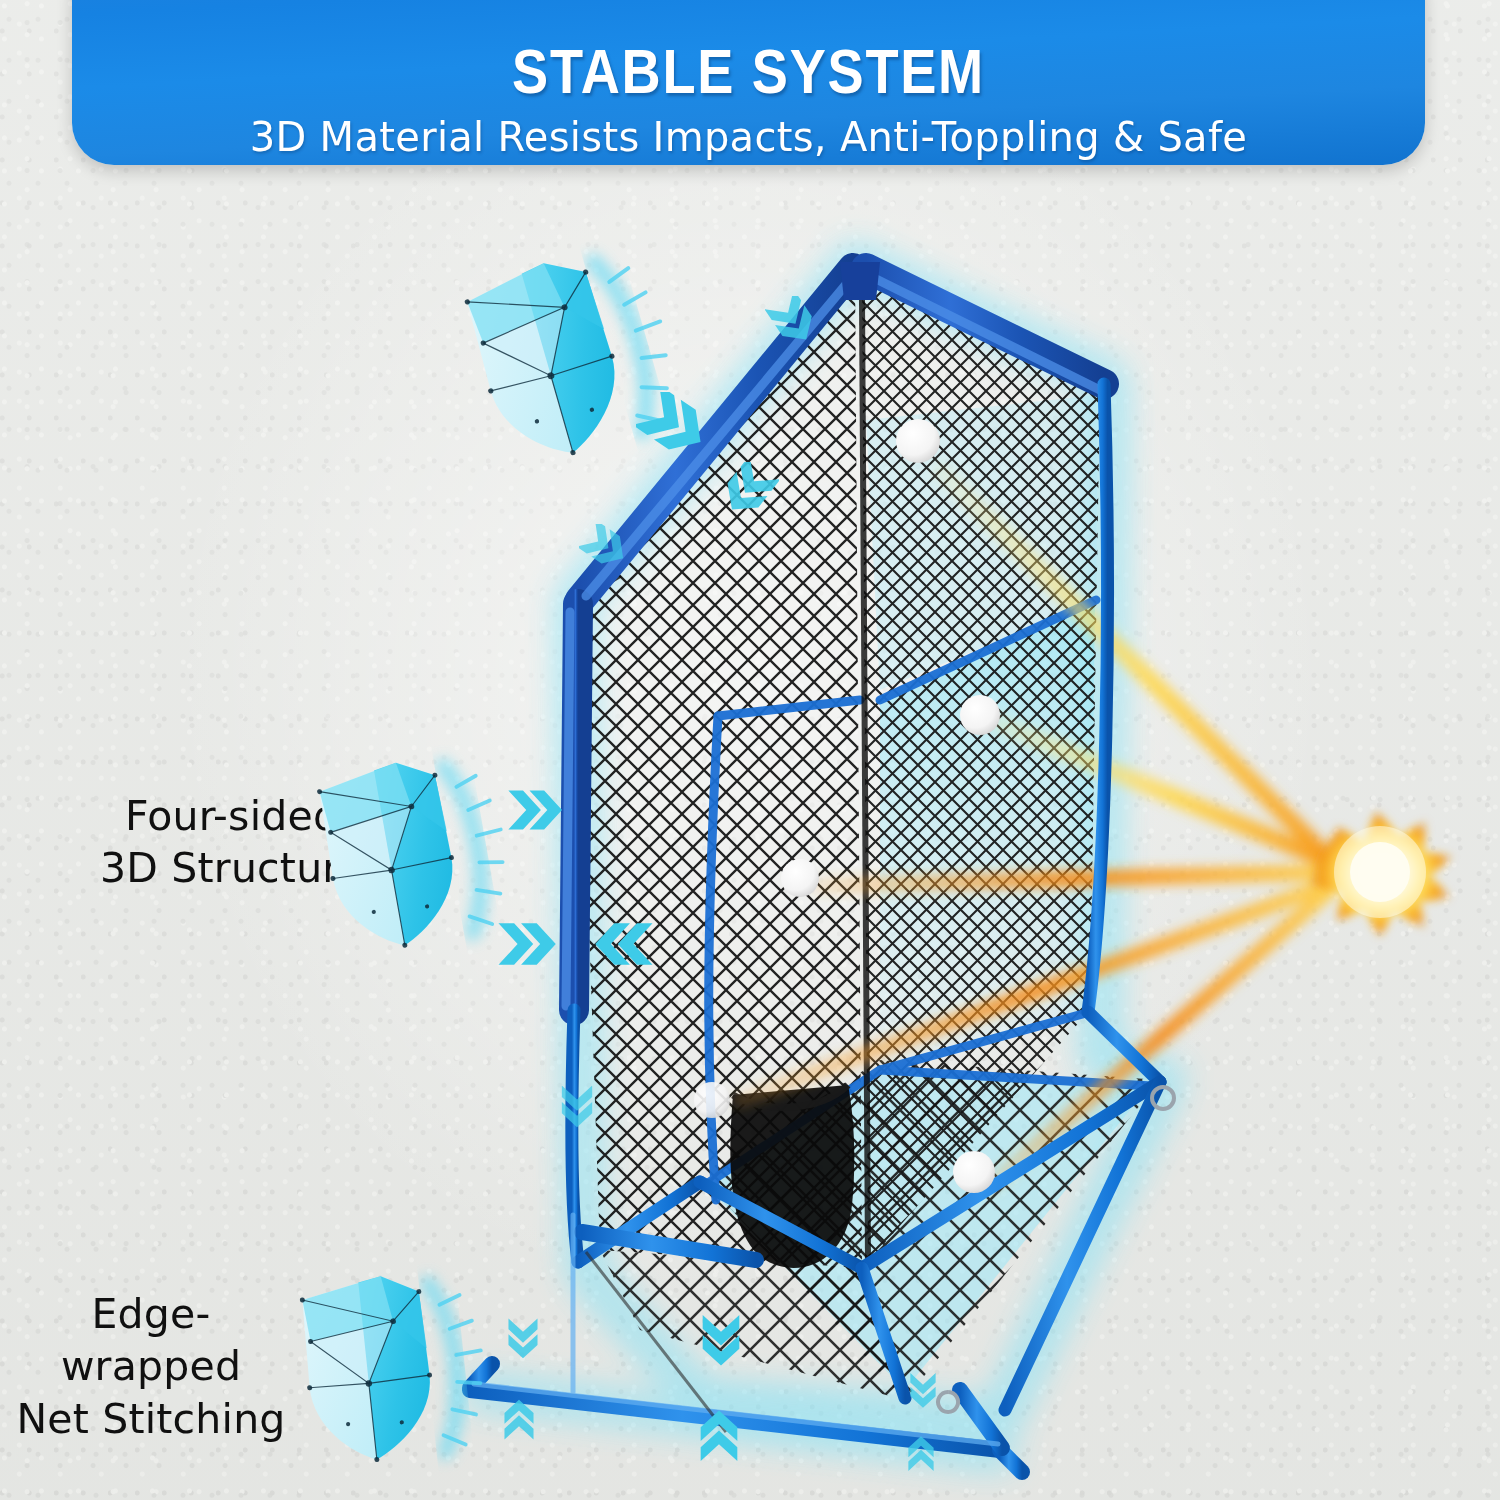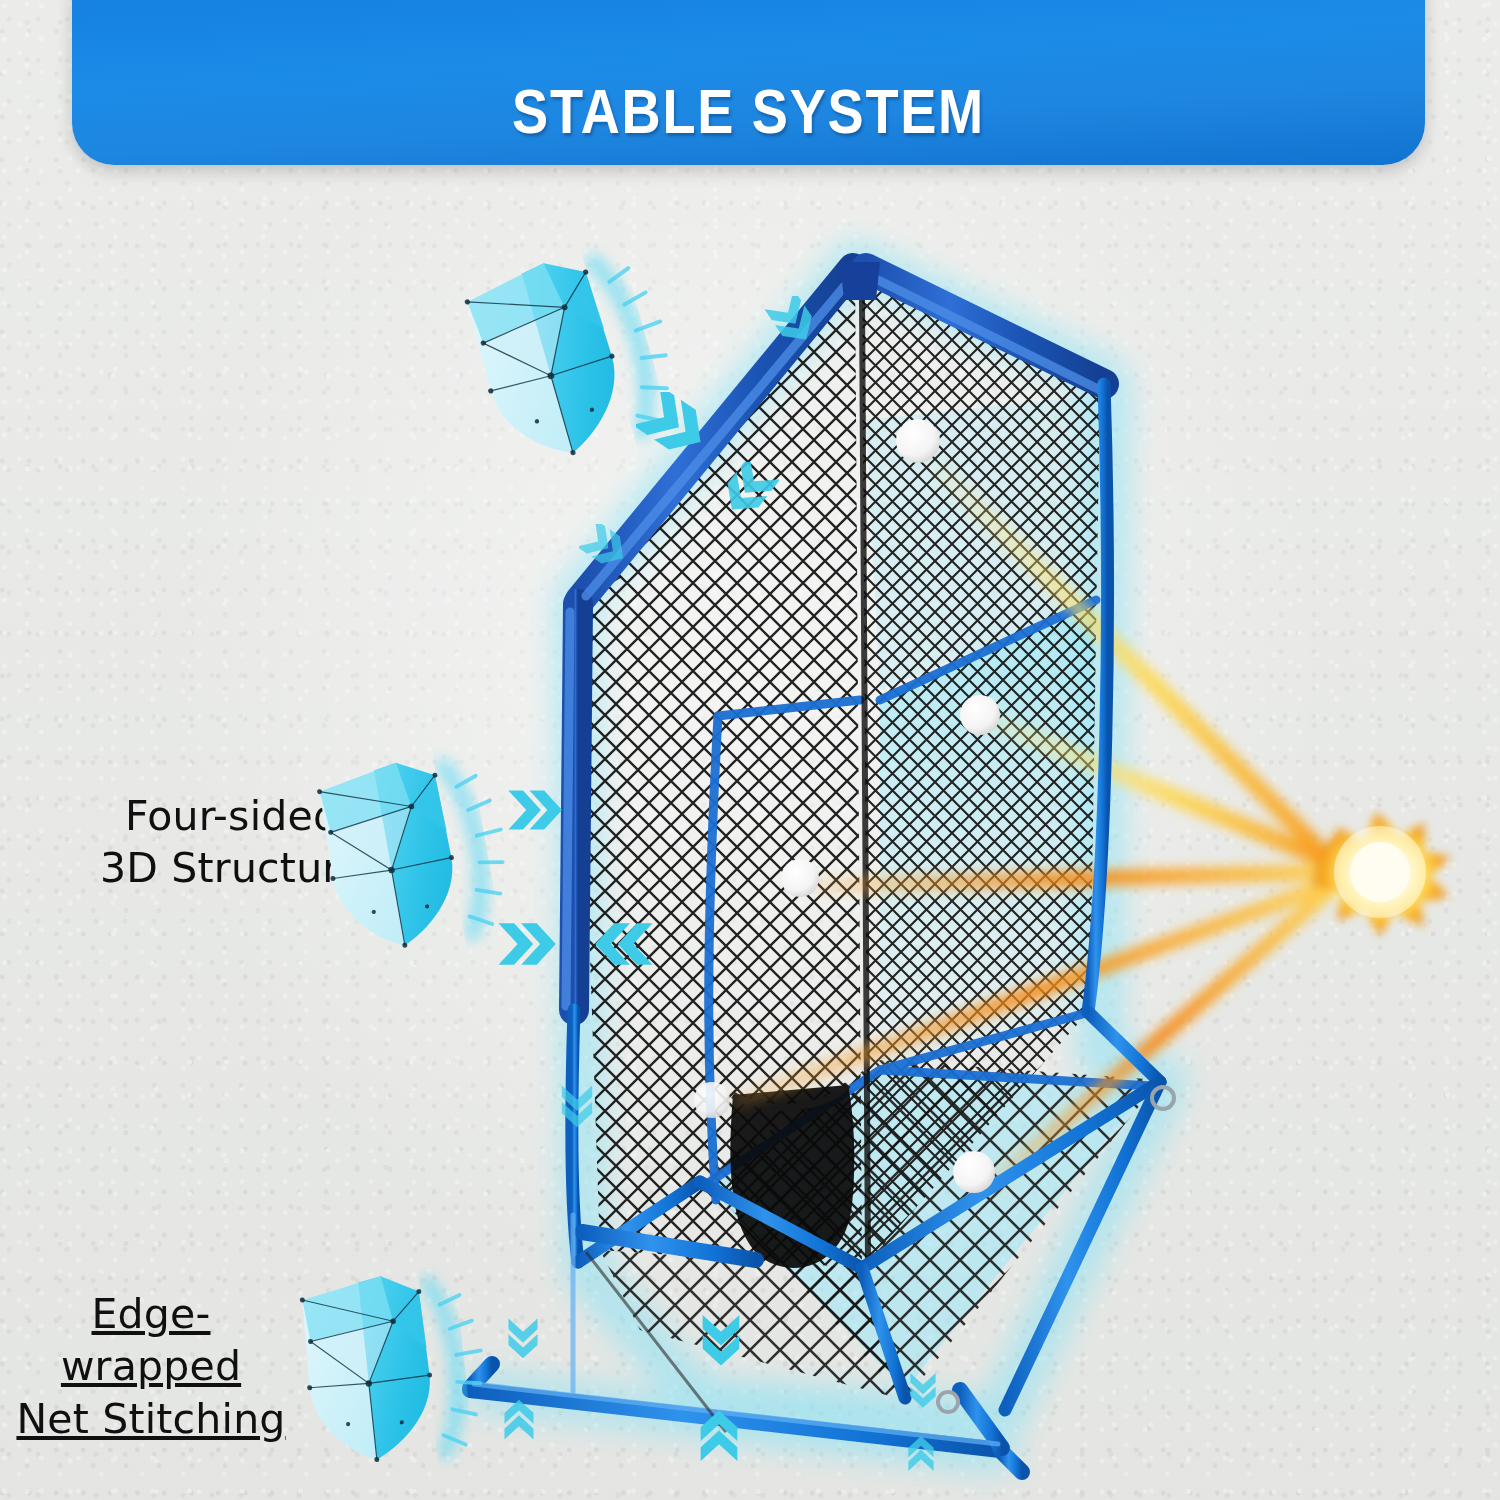--- a/index.html
+++ b/index.html
@@ -59,21 +59,21 @@
 
   
   .feat-label{
     position:absolute;color:#101010;
     font-family:"DejaVu Sans","Liberation Sans",sans-serif;
     font-size:41px;line-height:1.28;font-weight:400;letter-spacing:.2px;
     white-space:pre-line;
   }
   #lab0{left:238px;top:267px;text-align:center;width:220px;}
   #lab1{left:82px;top:790px;text-align:center;width:300px;}
-  #lab2{left:6px;top:1288px;text-align:center;width:290px;text-decoration:underline;}
+  #lab2{left:6px;top:1288px;text-align:center;width:290px;}
 
   
   .shield{position:absolute;}
   .shield svg{display:block;overflow:visible;}
 
   
   .chev{position:absolute;}
   .chev svg{display:block;}
 
   
@@ -280,20 +280,21 @@
       </g>
       <circle r="30" fill="#ffffff" opacity=".96"></circle>
       <circle r="46" fill="#fffce6" opacity=".55"></circle>
     </g>
   </svg>
   </div>
 
   <div class="banner">
     <div class="banner-inner">
       <div class="banner-title">STABLE SYSTEM</div>
+      <div class="banner-sub">3D Material Resists Impacts, Anti-Toppling &amp; Safe</div>
     </div>
   </div>
 
   <div class="feat-label" id="lab1">Four-sided
 3D Structure</div>
   <div class="feat-label" id="lab2">Edge-wrapped
 Net Stitching</div>
 
   <div class="shield" style="left:452px;top:255px;">
     <svg width="230" height="220" viewBox="0 0 230 220">

